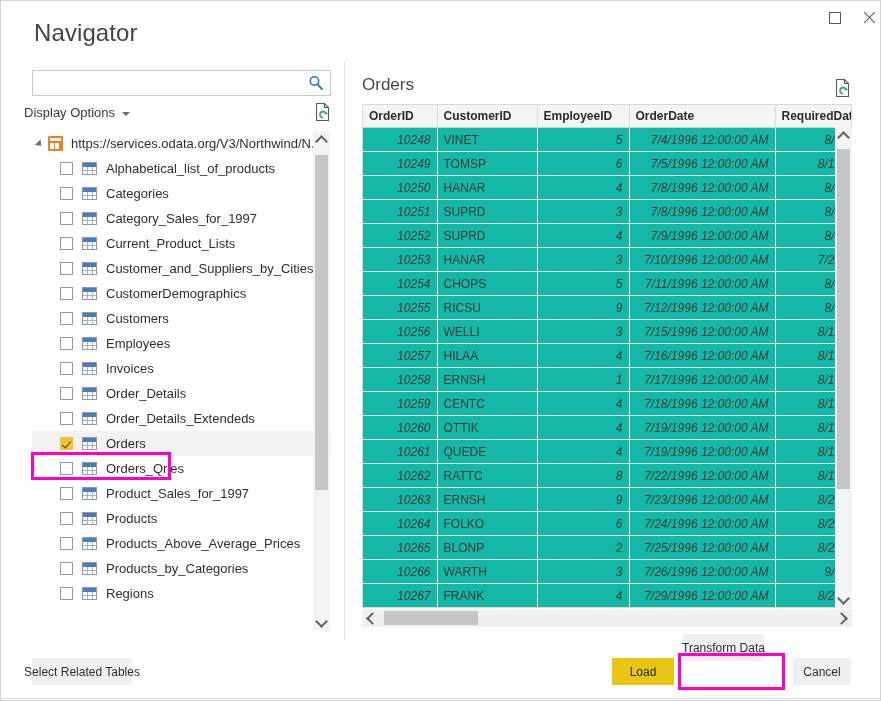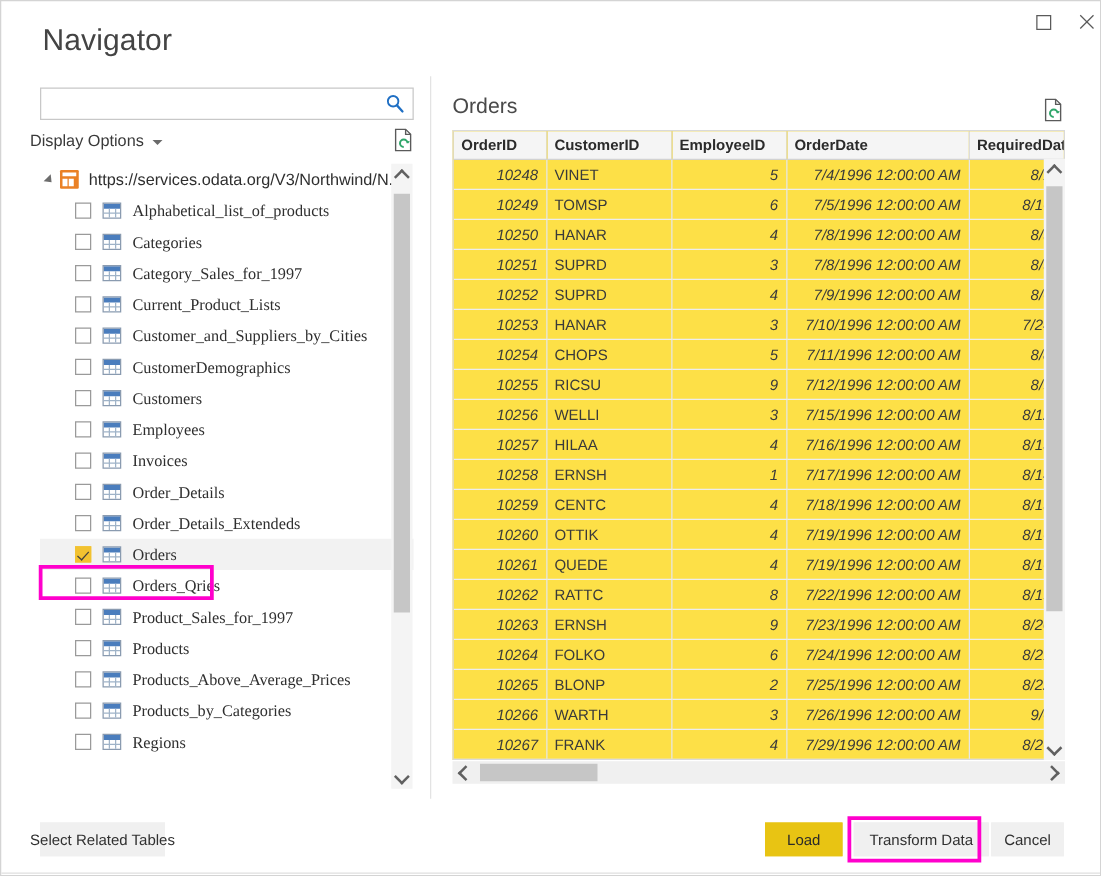--- a/index.html
+++ b/index.html
@@ -130,21 +130,21 @@
     position: relative;
     height: 25px;
     display: flex;
     align-items: center;
     cursor: default;
     font-size: 13px;
     color: #2f2f2f;
     white-space: nowrap;
   }
   .tree-row.root { padding-left: 5px; }
-  .tree-row.child { padding-left: 28px; font-family: Liberation Serif, serif; }
+  .tree-row.child { padding-left: 28px; }
   .tree-row.selected { background: #f2f2f2; }
 
   .expander {
     width: 0; height: 0;
     border-left: 5px solid #6d6d6d;
     border-top: 4px solid transparent;
     border-bottom: 4px solid transparent;
     transform: rotate(45deg);
     margin-right: 6px;
     flex: 0 0 auto;
@@ -283,21 +283,21 @@
     left: 833px; top: 77px;
     width: 18px; height: 20px;
   }
 
   #grid-wrap {
     position: absolute;
     left: 361px; top: 103px;
     width: 490px; height: 504px;
     border: 1px solid #d9d9d9;
     box-sizing: border-box;
-    background: #fde047;
+    background: #14b8a6;
     overflow: hidden;
   }
   table.grid {
     border-collapse: collapse;
     table-layout: fixed;
     width: 508px;
     font-size: 12px;
   }
   table.grid th {
     height: 22px;
@@ -383,21 +383,21 @@
     align-items: center;
     justify-content: center;
     cursor: default;
     white-space: nowrap;
   }
   #btn-select-related { left: 31px; top: 657px; width: 100px; }
   #btn-load {
     left: 611px; top: 657px; width: 62px;
     background: #e8c413; border-color: #e8c413; color: #2a2a2a;
   }
-  #btn-transform { left: 682px; top: 657px; width: 108px; }
+  #btn-transform { left: 682px; top: 633px; width: 81px; }
   #btn-cancel   { left: 792px; top: 657px; width: 58px; }
   #transform-highlight {
     position: absolute;
     left: 677px; top: 652px;
     width: 107px; height: 37px;
     border: 3px solid #ff00cc;
     box-sizing: border-box;
     pointer-events: none;
   }
 </style>

